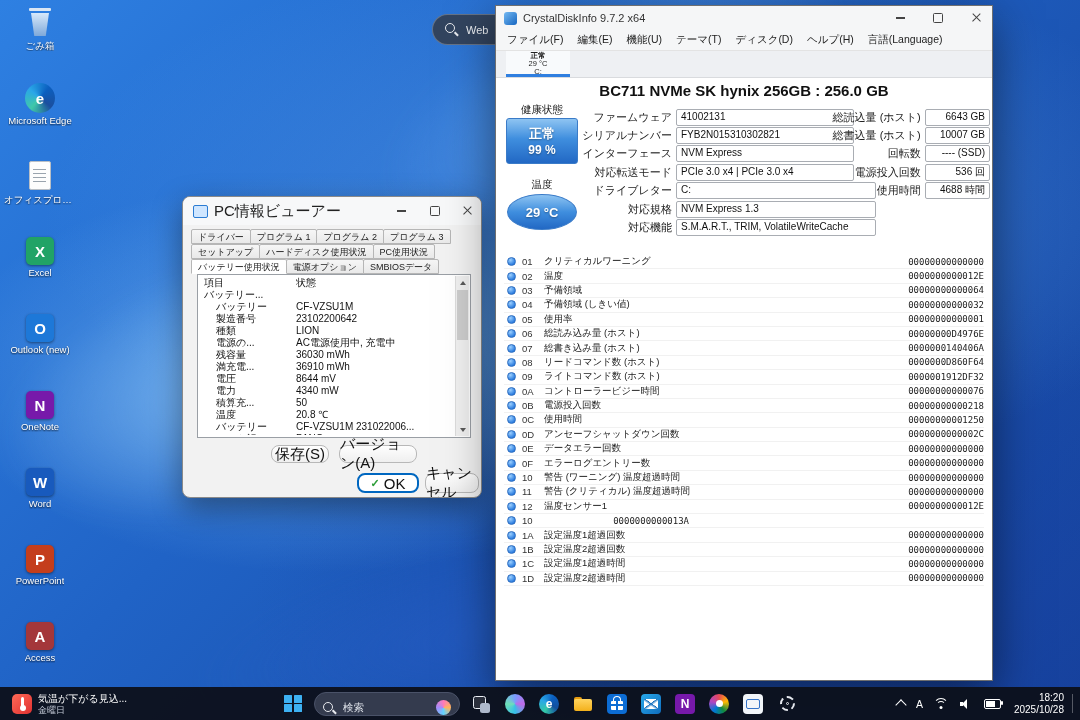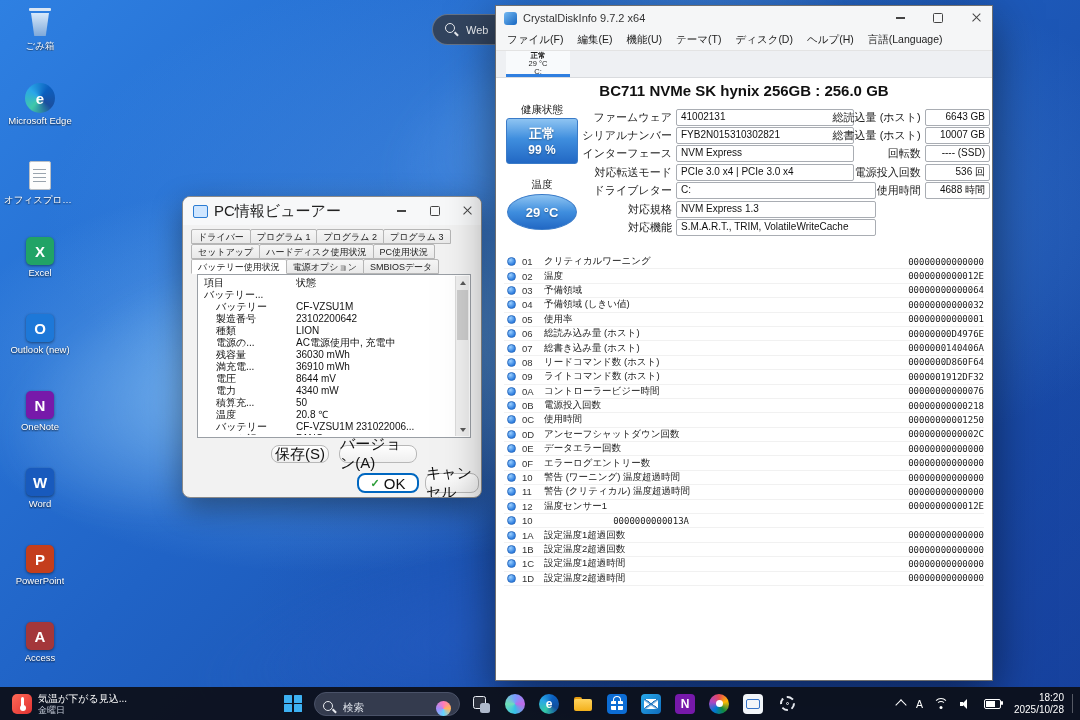--- a/index.html
+++ b/index.html
@@ -180,21 +180,21 @@
   .wtxt{display:flex;flex-direction:column;justify-content:center}
   .w1{font-size:10px;color:#fff;line-height:12px;white-space:nowrap}
   .w2{font-size:9px;color:#c3c9d6;line-height:10px;white-space:nowrap}
   .tb-center{position:absolute;left:50%;top:0;bottom:0;transform:translateX(-50%);
      display:flex;align-items:center;gap:8px}
   .tbi{width:26px;height:26px;border-radius:5px;display:flex;align-items:center;justify-content:center;
      flex:0 0 auto}
   .win{display:grid;grid-template-columns:8px 8px;grid-template-rows:8px 8px;gap:1.5px}
   .win i{background:#3db1f3;border-radius:0.5px}
   .tb-search{width:146px;height:24px;border-radius:12px;background:#343b4e;border:1px solid #4a5268;
-     display:flex;align-items:flex-start;gap:7px;padding:8px 8px;box-sizing:border-box;color:#dfe3ea;
+     display:flex;align-items:flex-end;gap:7px;padding:0 8px;box-sizing:border-box;color:#dfe3ea;
      font-size:10.5px}
   .tbs-text{flex:1;white-space:nowrap;overflow:hidden}
   .tbs-ball{width:15px;height:15px;border-radius:50%;
      background:conic-gradient(#ff7ab8,#ffb25e,#63d4ff,#a78bfa,#ff7ab8)}
   .tbg{width:20px;height:20px;position:relative;display:flex;align-items:center;justify-content:center;
      box-sizing:border-box}
   .tbg.ic-task-view::before{content:"";position:absolute;left:2px;top:2px;width:11px;height:11px;
      border:1.6px solid #eaeef5;border-radius:2.5px;background:rgba(255,255,255,.12)}
   .tbg.ic-task-view::after{content:"";position:absolute;right:1px;bottom:1px;width:10px;height:10px;
      background:#aeb9cc;border-radius:2.5px}

